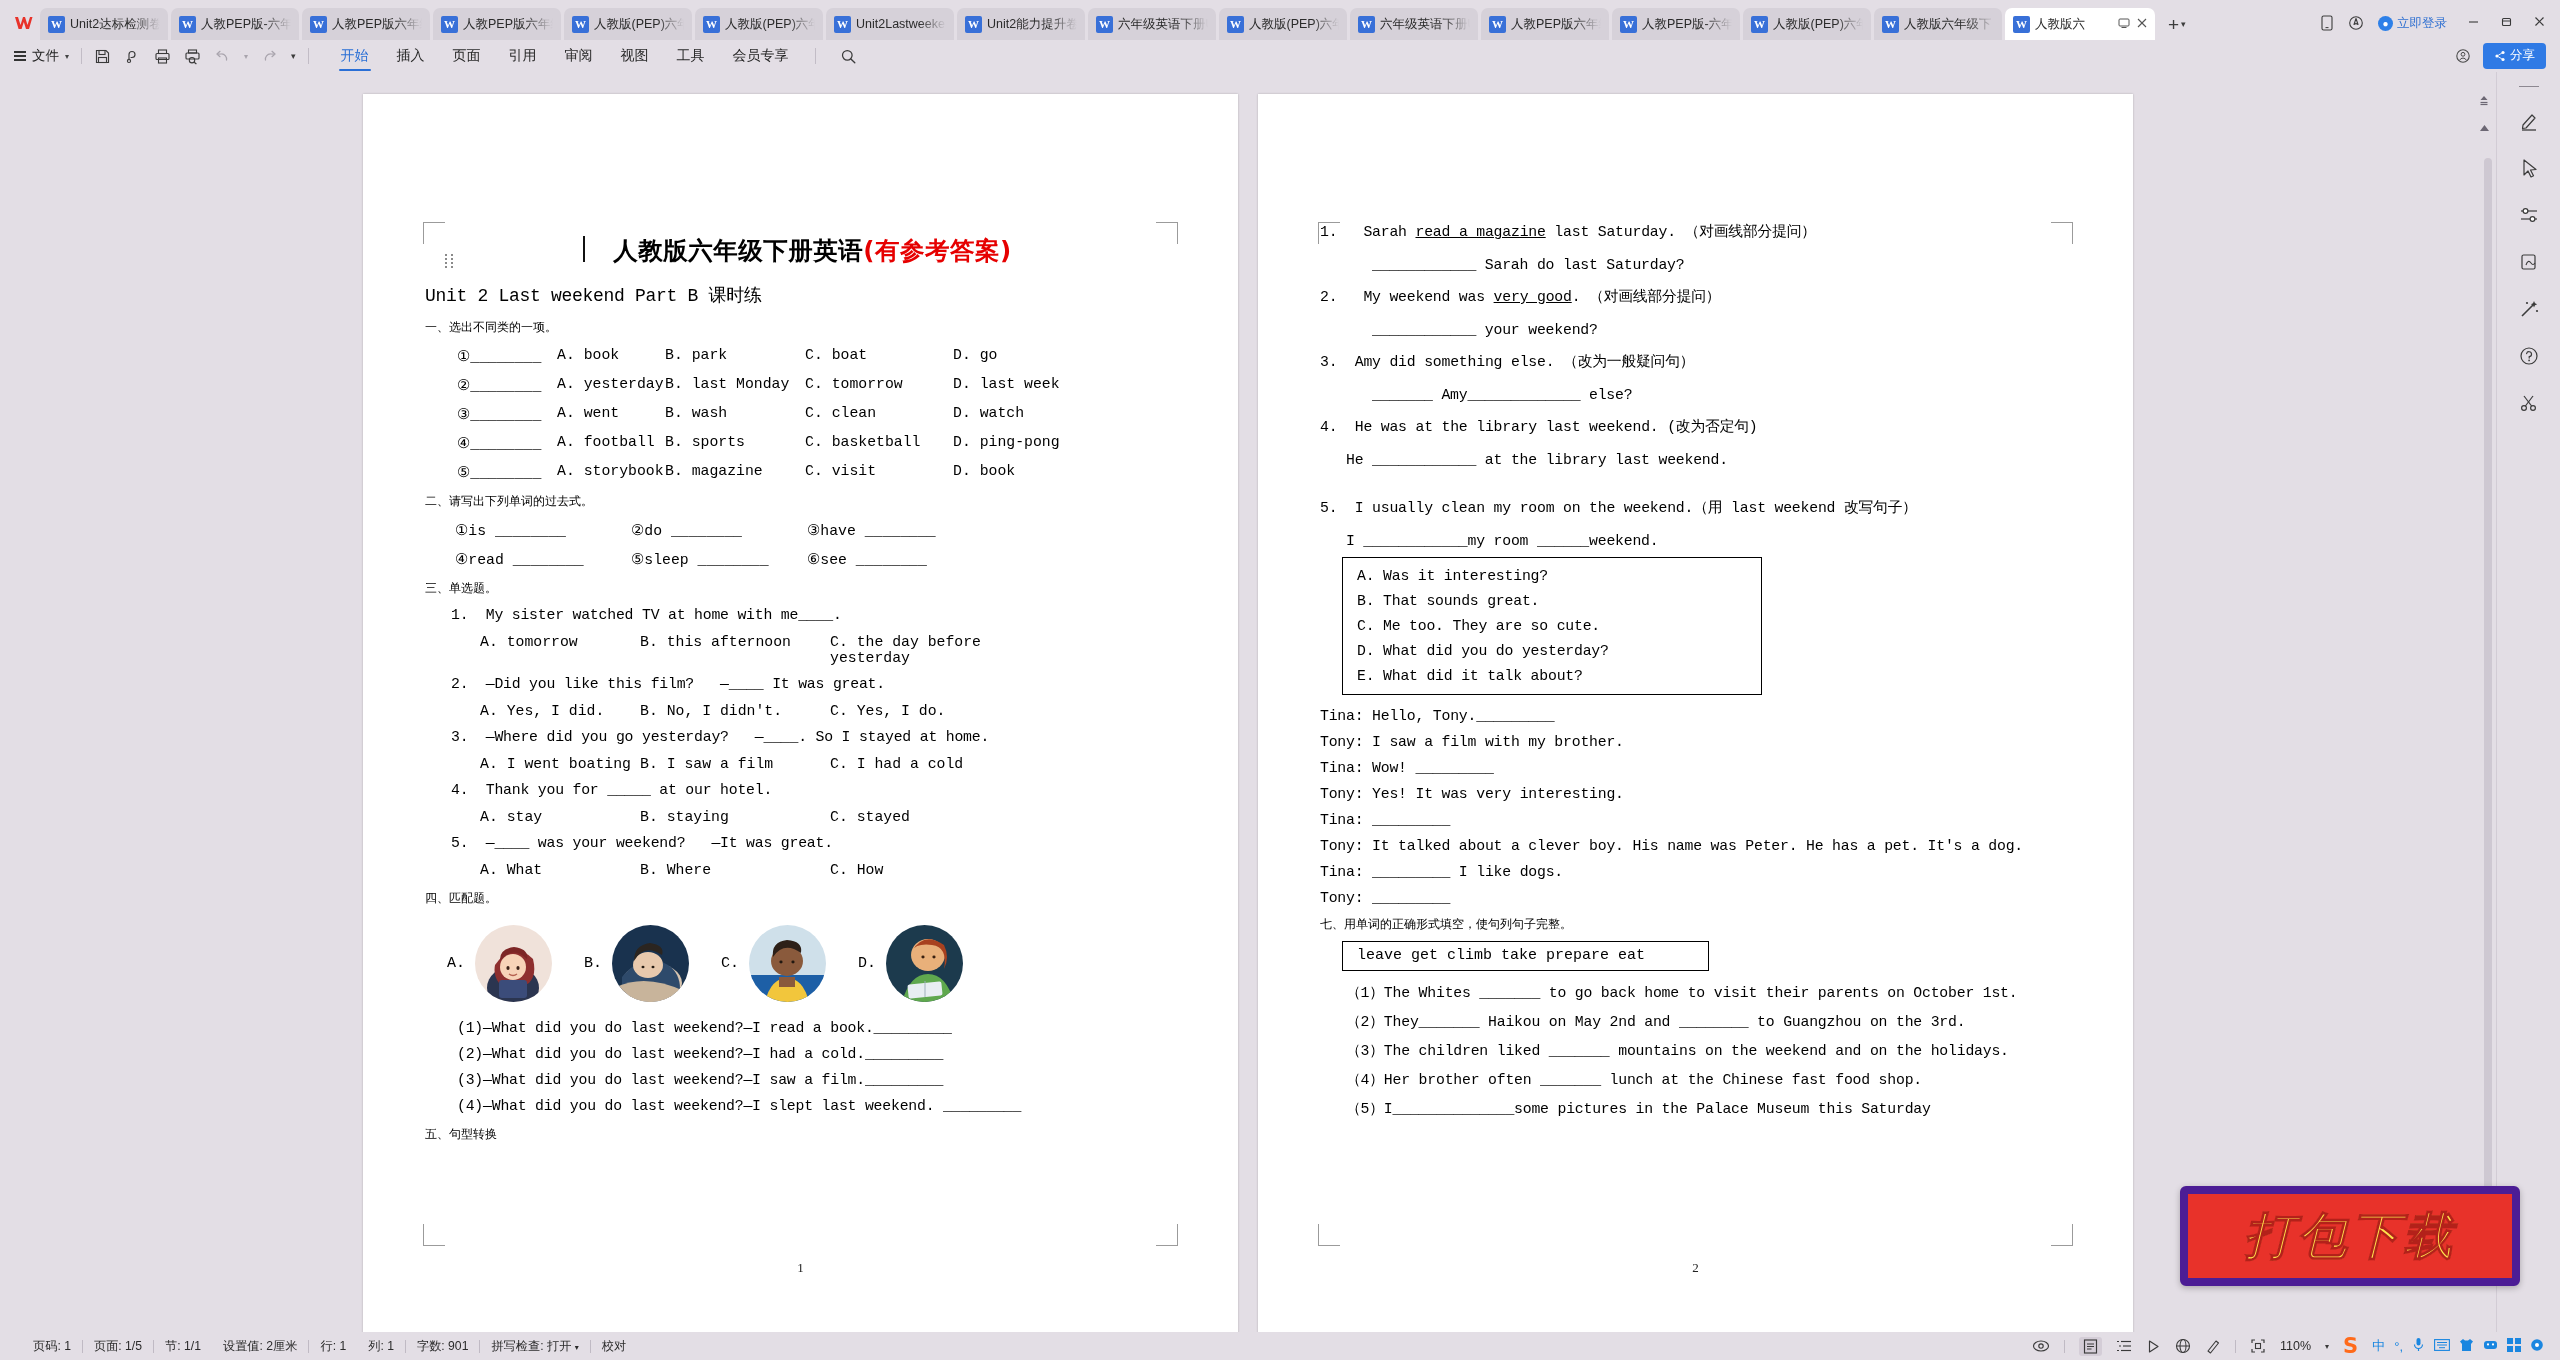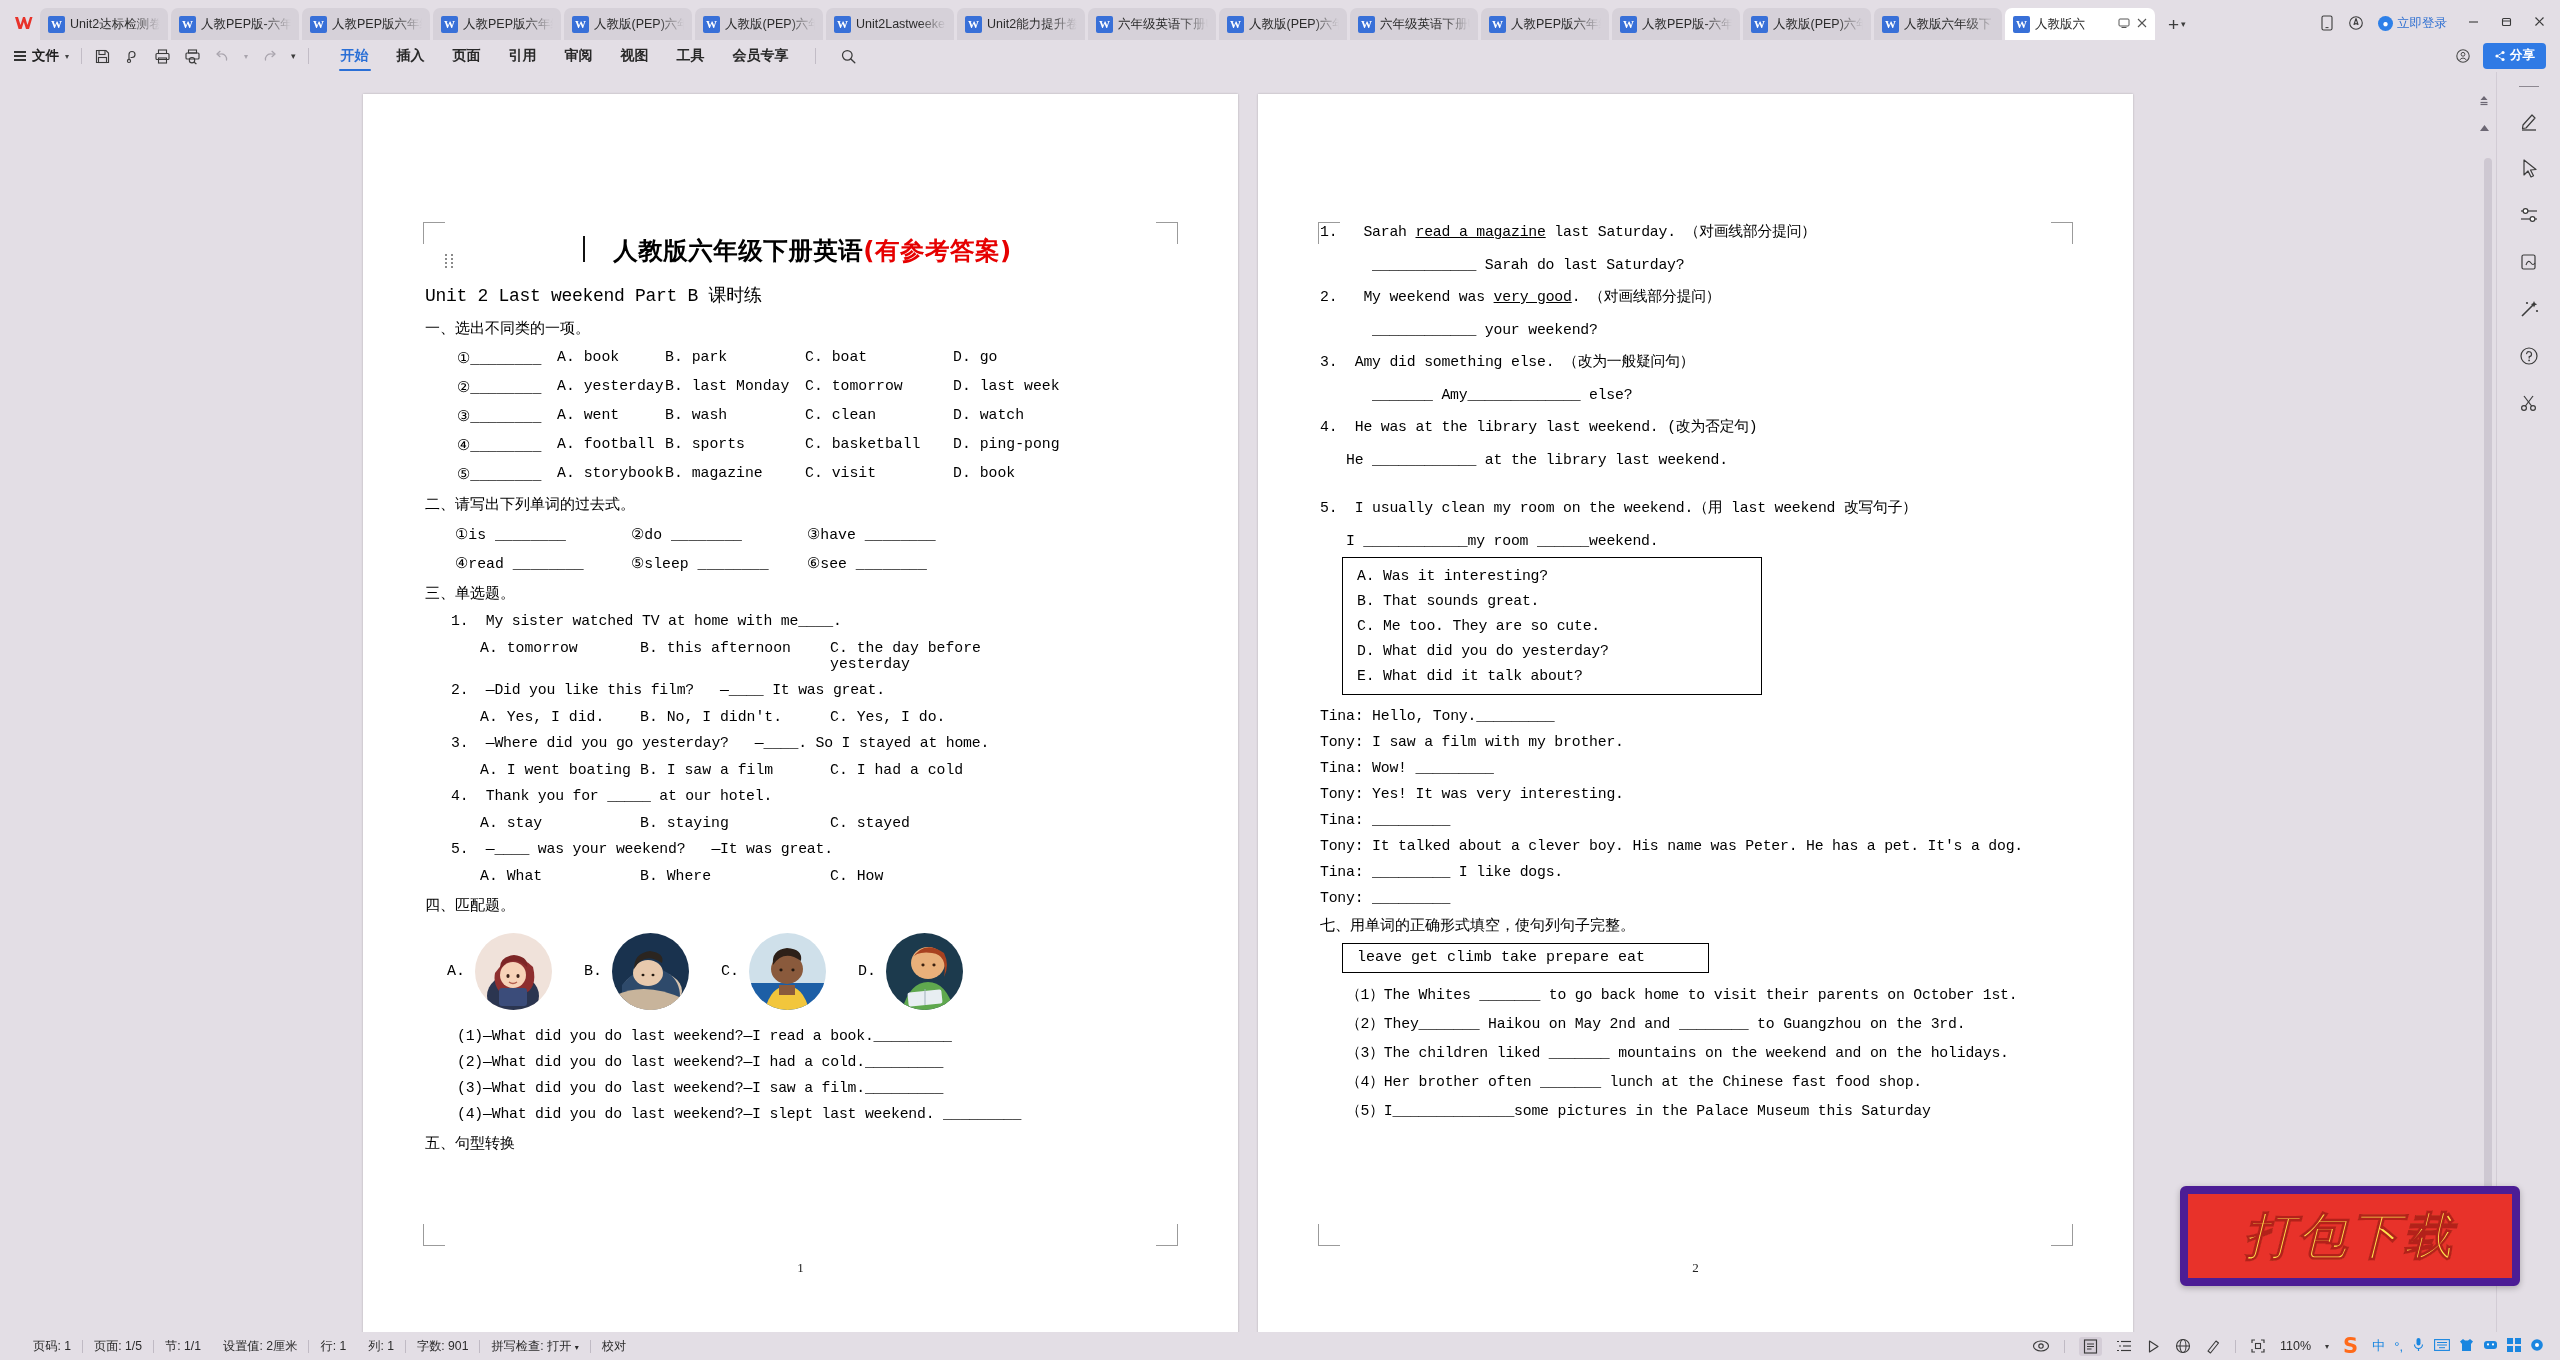--- a/index.html
+++ b/index.html
@@ -82,21 +82,20 @@
   .login-text { font-size: 12.5px; color: #2e6fd1; }
   .wctrl { display: flex; align-items: center; gap: 20px; margin-left: 6px; color: #3a3a3a; font-size: 13px; }
 
   
   .ribbonrow {
     height: 32px; width: 100%;
     background: #e3dee5;
     display: flex; align-items: center;
     padding-left: 14px;
     position: relative;
-    font-weight: bold;
   }
   .file-menu { display: flex; align-items: center; gap: 6px; color: #1f1f1f; font-size: 13.5px; }
   .hamb { display: inline-flex; flex-direction: column; gap: 2.5px; }
   .hamb i { display:block; width: 12px; height: 1.4px; background: #333; }
   .caret { font-size: 8px; color: #444; }
   .vsep { width: 1px; height: 16px; background: #c2bcc6; margin: 0 12px; }
   .qicons { display: flex; align-items: center; gap: 13px; }
   .qi { color: #3a3a3a; display: flex; align-items: center; }
   .qi.dim { color: #a9a4ad; }
   .tabs-main { display: flex; align-items: center; gap: 0px; margin-left: 6px; }
@@ -164,21 +163,21 @@
   .caretline {
     position: absolute; left: 158px; top: 2px;
     width: 1.5px; height: 26px; background: #111;
   }
   .doc-sub {
     font-size: 18px;
     font-family: "Liberation Mono", "DejaVu Sans Mono", monospace;
     margin-top: 16px; letter-spacing: -.3px;
   }
   .sec-h {
-    font-size: 15px;
+    font-size: 12px;
     font-family: "DejaVu Sans", "Liberation Sans", sans-serif;
     margin-top: 12px;
   }
   .ln {
     font-size: 14.8px;
     font-family: "Liberation Mono", "DejaVu Sans Mono", monospace;
     margin-top: 10px;
     white-space: pre;
     letter-spacing: -.2px;
   }

